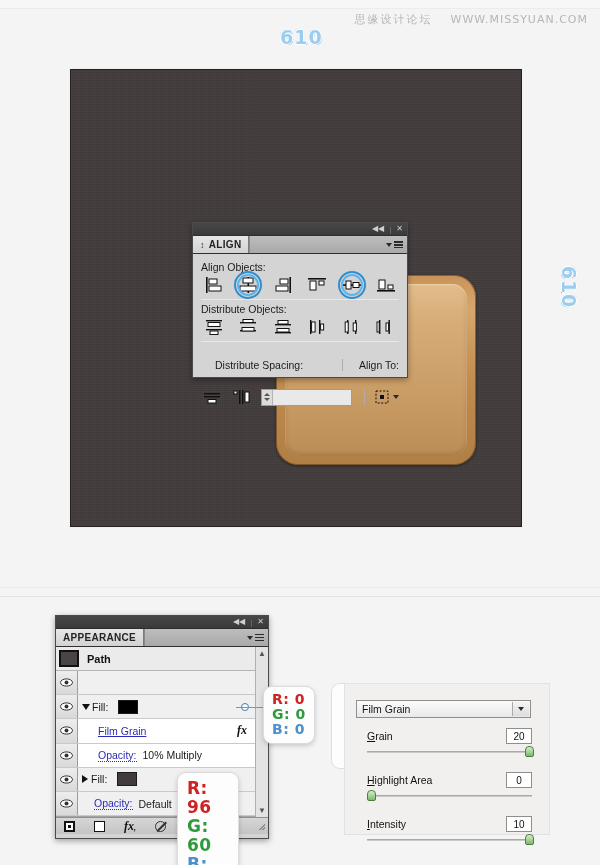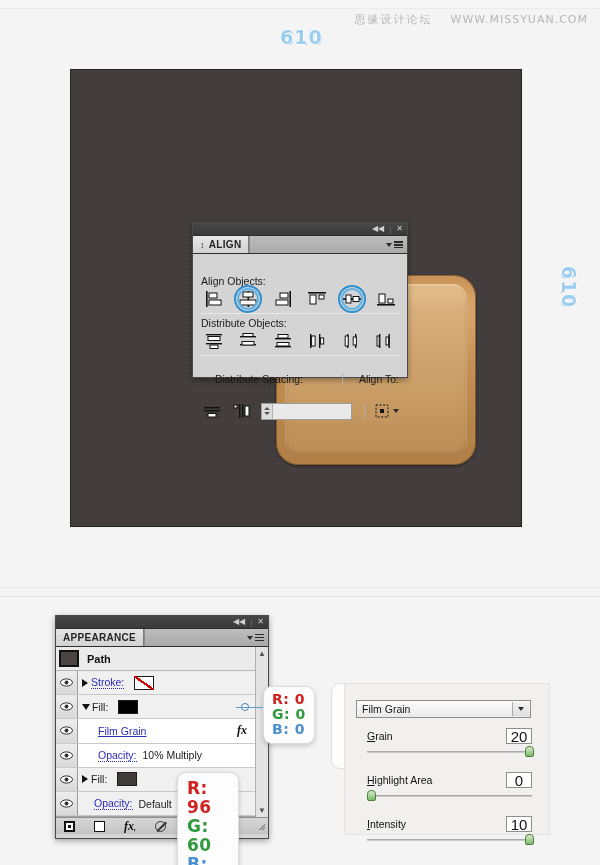--- a/index.html
+++ b/index.html
@@ -130,21 +130,21 @@
                                #2b2b2b 3px 4.5px, transparent 4.5px 6px,
                                #2b2b2b 6px 7px);
   }
   .caret-dn{
     width:0;height:0;border-left:3px solid transparent;border-right:3px solid transparent;
     border-top:4px solid #2b2b2b; display:inline-block;
   }
 
   
   #align-panel{ left:192px; top:222px; width:216px; height:156px; }
-  #align-body{ padding:19px 8px 6px 8px; background:#d4d4d4; height:calc(100% - 32px); }
+  #align-body{ padding:5px 8px 6px 8px; background:#d4d4d4; height:calc(100% - 32px); }
   .align-sec-label{ font-size:10.5px; color:#1b1b1b; margin:2px 0 3px 0; }
   .icon-row{ display:flex; align-items:center; justify-content:space-between; padding:0 2px; }
   .ai-icon{
     width:22px;height:18px;position:relative;display:inline-block;
   }
   .ai-icon svg{ display:block; }
   .hl-ring{
     position:absolute; width:28px; height:28px; border-radius:50%;
     border:2px solid #2f8fd0; pointer-events:none;
   }
@@ -281,21 +281,21 @@
     background:linear-gradient(180deg,#f3f3f3,#dddddd);
     border-left:1px solid #aaa;
     display:flex; align-items:center; justify-content:center;
   }
   .fg-group{ position:absolute; left:22px; width:165px;text-align:right; }
   .fg-row{ display:flex; align-items:center; justify-content:space-between; }
   .fg-label{ font-size:10.5px; color:#111; }
   .fg-label u{ text-decoration:underline; }
   .fg-val{
     width:26px; height:16px; background:#fff; border:1px solid #8e8e8e;
-    font-size:15px; display:flex; align-items:center; justify-content:center;
+    font-size:10px; display:flex; align-items:center; justify-content:center;
     color:#111;
   }
   .fg-track{
     position:relative; margin-top:7px;
     height:2px; background:#c9c9c9; border-top:1px solid #a9a9a9;
   }
   .fg-thumb{
     position:absolute; top:-6px; width:9px; height:11px;
     background:linear-gradient(180deg,#d9ecd0,#7db96a);
     border:1px solid #4d7f3d;
@@ -521,25 +521,20 @@
         <span style="font-size:11px;font-weight:bold;color:#111;">Path</span>
       </div>
 
       <div class="app-row">
         <span class="eye-cell">
           <svg width="13" height="9" viewBox="0 0 13 9">
               <ellipse cx="6.5" cy="4.5" rx="6" ry="3.6" fill="#fff" stroke="#333"></ellipse>
               <circle cx="6.5" cy="4.5" r="2" fill="#333"></circle>
             </svg>
         </span>
-        <span class="row-main">
-          <span class="tri"></span>
-          <span class="lbl-link">Stroke:</span>
-          <span class="swatch none"></span>
-        </span>
       </div>
 
       <div class="app-row">
         <span class="eye-cell">
           <svg width="13" height="9" viewBox="0 0 13 9">
               <ellipse cx="6.5" cy="4.5" rx="6" ry="3.6" fill="#fff" stroke="#333"></ellipse>
               <circle cx="6.5" cy="4.5" r="2" fill="#333"></circle>
             </svg>
         </span>
         <span class="row-main">

